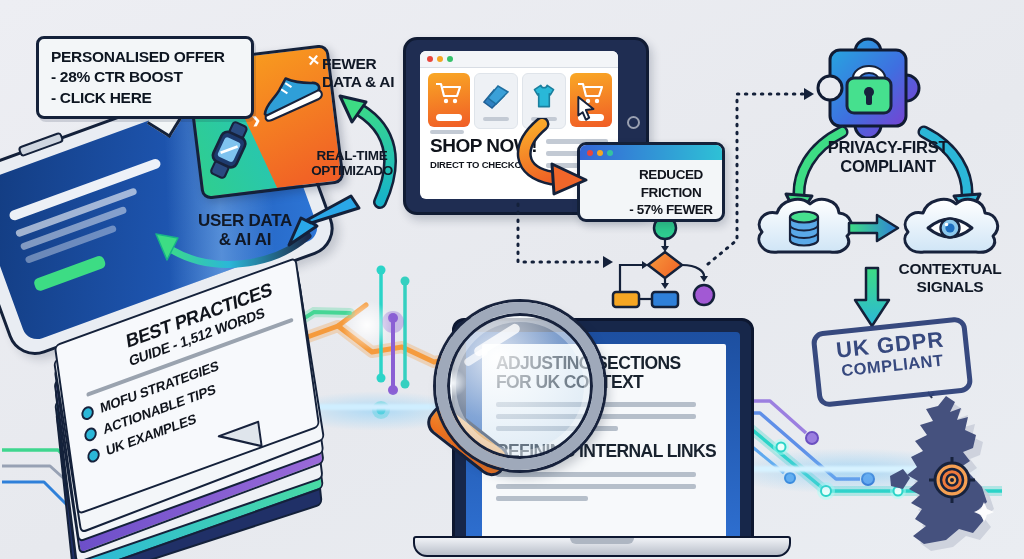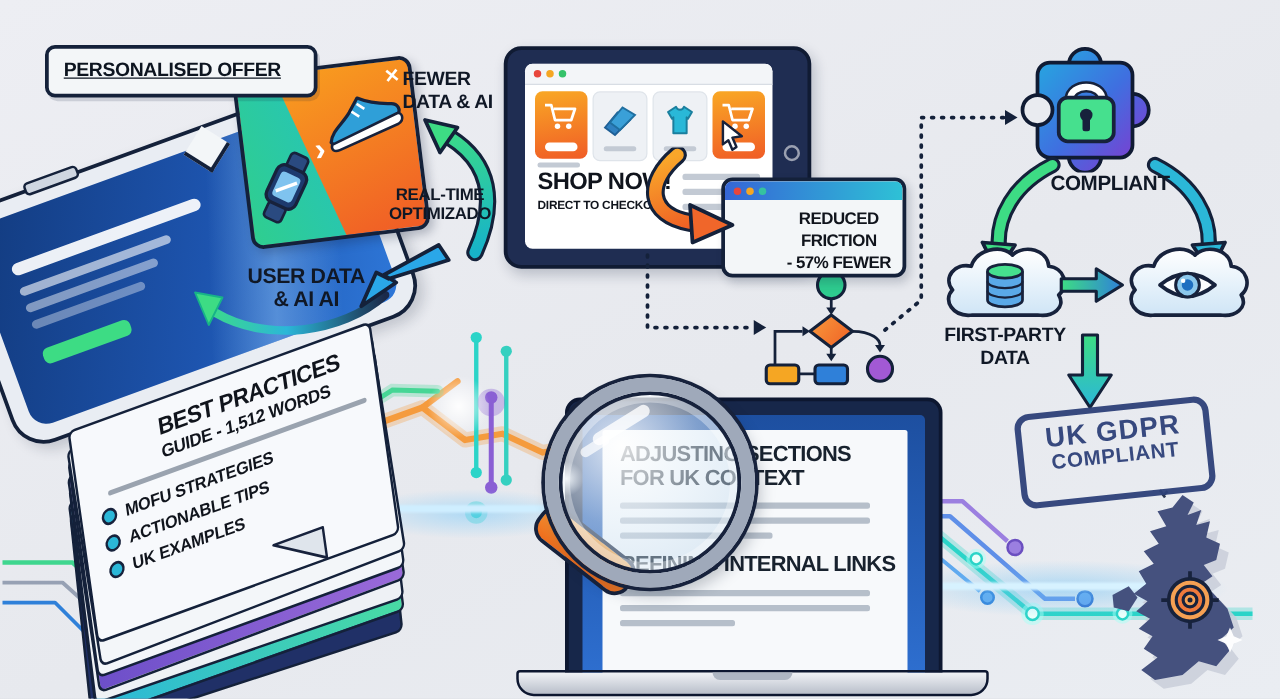--- a/index.html
+++ b/index.html
@@ -7,21 +7,21 @@
     background:linear-gradient(155deg,#edeef3 0%,#e7e9ee 55%,#eaedf2 100%);
     font-family:"Liberation Sans",sans-serif;}
   .abs{position:absolute;}
   .lbl{position:absolute;font-weight:800;color:#101826;line-height:1.13;letter-spacing:-0.3px;z-index:5;}
   .lbl span{display:block;}
   .center{text-align:center;}
 
   
   .bubble{left:36px;top:36px;width:188px;padding:8px 12px;background:#f3f6f8;
     border:3px solid #14213a;border-radius:8px;z-index:6;font-size:15.5px;font-weight:800;
-    color:#0d1520;line-height:1.32;letter-spacing:-0.3px;box-shadow:2px 3px 0 rgba(20,33,58,.15);text-decoration:underline;}
+    color:#0d1520;line-height:1.32;letter-spacing:-0.3px;box-shadow:2px 3px 0 rgba(20,33,58,.15);}
   .bubble span{display:block;}
   .bubble-tail{left:152px;top:106px;width:24px;height:24px;background:#f3f6f8;
     border-right:3px solid #14213a;border-bottom:3px solid #14213a;transform:rotate(32deg);z-index:5;}
 
   
   .phone{left:-26px;top:112px;width:338px;height:192px;background:#e9edf3;border:3px solid #14213a;
     border-radius:28px;transform:rotate(-20deg);z-index:2;box-shadow:4px 6px 10px rgba(20,33,58,.18);}
   .phone-screen{position:absolute;left:13px;top:12px;right:13px;bottom:12px;border-radius:15px;overflow:hidden;
     background:linear-gradient(115deg,#123a7d 0%,#1d54ae 55%,#2e77d8 100%);}
   .ph-line{position:absolute;border-radius:5px;background:rgba(255,255,255,.92);}
@@ -295,20 +295,22 @@
     <span>OPTIMIZADO</span>
   </div>
   <div class="lbl center" style="left:172px;top:211px;width:146px;font-size:17px;">
     <span>USER DATA</span>
     <span>&amp; AI AI</span>
   </div>
 
   <div class="abs bubble-tail"></div>
   <div class="abs bubble">
     <span>PERSONALISED OFFER</span>
+    <span>- 28% CTR BOOST</span>
+    <span>- CLICK HERE</span>
   </div>
 
   <div class="abs tablet-foot"></div>
   <div class="abs tablet">
     <div class="tab-cam"></div>
     <div class="browser">
       <div class="bar">
         <span class="dot" style="left:7px;background:#e8463c;"></span>
         <span class="dot" style="left:17px;background:#f5a623;"></span>
         <span class="dot" style="left:27px;background:#35c26a;"></span>
@@ -429,20 +431,21 @@
     <g>
       <path d="M40,54 C40,40 66,40 66,54" fill="none" stroke="#17223c" stroke-width="9" stroke-linecap="round"></path>
       <path d="M40,54 C40,40 66,40 66,54" fill="none" stroke="#ffffff" stroke-width="5" stroke-linecap="round"></path>
       <rect x="31" y="52" width="44" height="35" rx="7" fill="#46e08e" stroke="#17223c" stroke-width="3"></rect>
       <circle cx="53" cy="66" r="5" fill="#17223c"></circle>
       <rect x="50" y="66" width="6" height="13" rx="2" fill="#17223c"></rect>
     </g>
   </svg>
 
   <div class="lbl center" style="left:808px;top:138px;width:160px;font-size:16.5px;">
+    <span>PRIVACY-FIRST</span>
     <span>COMPLIANT</span>
   </div>
 
   <svg class="abs" width="75" height="98" viewBox="0 0 75 98" style="left:778px;top:124px;z-index:4;">
     <path d="M64,8 C32,24 20,50 21,72" fill="none" stroke="#14213a" stroke-width="13" stroke-linecap="round"></path>
     <path d="M64,8 C32,24 20,50 21,72" fill="none" stroke="#3ddc84" stroke-width="8" stroke-linecap="round"></path>
     <polygon points="8,70 34,72 20,94" fill="#3ddc84" stroke="#14213a" stroke-width="3" stroke-linejoin="round"></polygon>
   </svg>
   <svg class="abs" width="75" height="98" viewBox="0 0 75 98" style="left:914px;top:124px;z-index:4;">
     <path d="M10,8 C42,24 54,50 53,72" fill="none" stroke="#14213a" stroke-width="13" stroke-linecap="round"></path>
@@ -494,23 +497,23 @@
   <svg class="abs" width="38" height="66" viewBox="0 0 38 66" style="left:853px;top:266px;z-index:4;">
     <defs>
       <linearGradient id="gda" x1="0" y1="0" x2="0" y2="1">
         <stop offset="0" stop-color="#3ddc84"></stop>
           <stop offset="1" stop-color="#2bb7d8"></stop>
       </linearGradient>
     </defs>
     <polygon points="13,2 25,2 25,34 36,34 19,60 2,34 13,34" fill="url(#gda)" stroke="#14213a" stroke-width="2.5" stroke-linejoin="round"></polygon>
   </svg>
 
-  <div class="lbl center" style="left:748px;top:260px;width:112px;font-size:15.5px;">
-    <span>FIRST-PARTY</span>
-    <span>DATA</span>
+  <div class="lbl center" style="left:894px;top:260px;width:112px;font-size:15.5px;">
+    <span>CONTEXTUAL</span>
+    <span>SIGNALS</span>
   </div>
 
   <div class="abs stamp">
     <span class="s1">UK GDPR</span>
     <span class="s2">COMPLIANT</span>
   </div>
 
   <div class="abs lap-screen">
     <div class="lap-bezel">
       <div class="lap-doc">

